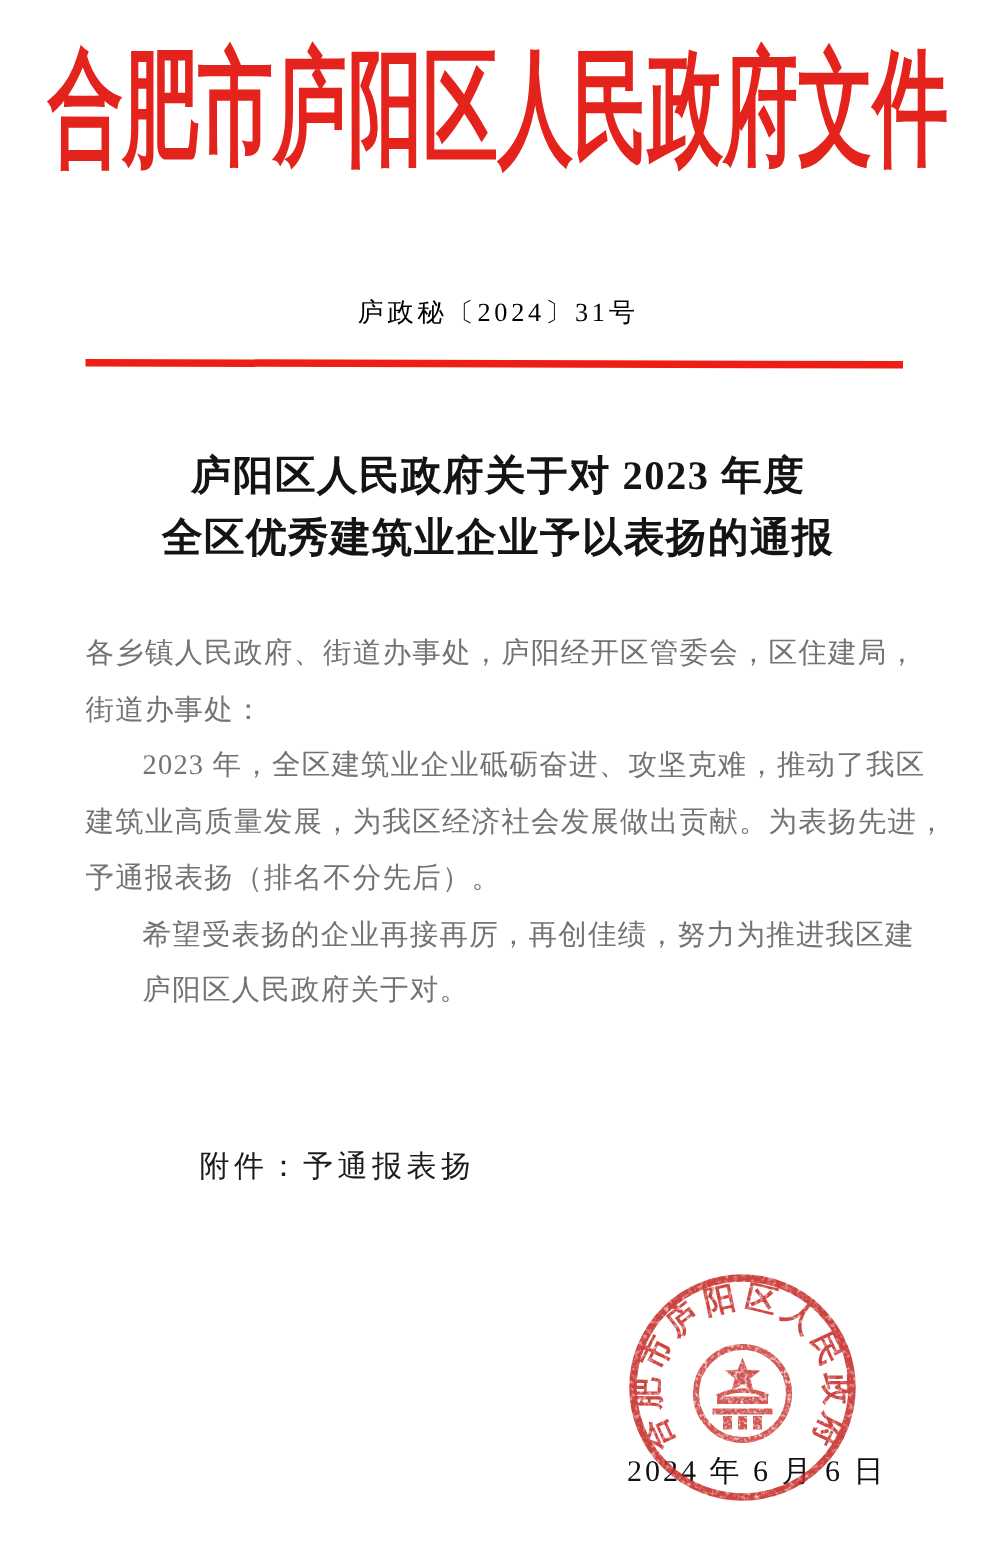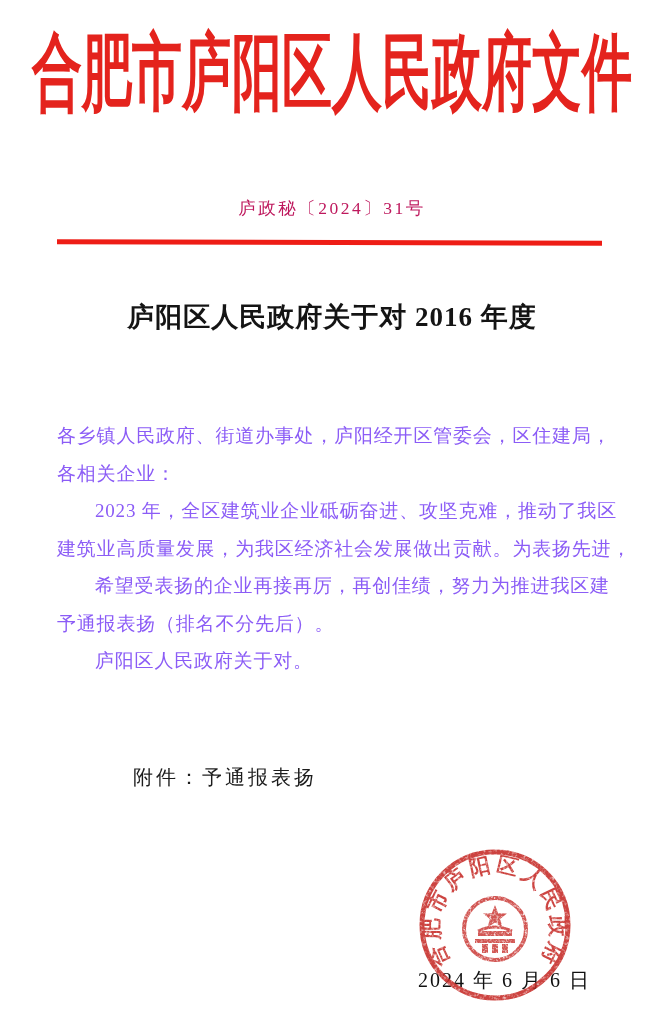--- a/index.html
+++ b/index.html
@@ -26,21 +26,21 @@
     white-space: nowrap;
     transform: scaleY(1.68);
     transform-origin: top center;
   }
   .doc-number {
     position: absolute;
     top: 196px; left: 0; right: 0;
     text-align: center;
     font-size: 17.5px;
     letter-spacing: 2.5px;
-    color: #be185d;
+    color: #000000;
   }
   .red-line {
     position: absolute;
     top: 240px; left: 57px;
     width: 545px; height: 4.5px;
     background: #ee1d16;
     transform: rotate(0.15deg);
   }
   .doc-title {
     position: absolute;
@@ -51,21 +51,21 @@
     line-height: 41px;
     letter-spacing: 1px;
     color: #141414;
   }
   .body-block {
     position: absolute;
     top: 417px; left: 57px;
     width: 556px;
     font-size: 19px;
     letter-spacing: 0.8px;
-    color: #8b5cf6;
+    color: #737373;
   }
   .body-line { height: 37.5px; line-height: 37.5px; white-space: nowrap; }
   .body-line.indent { text-indent: 2em; }
   .attachment {
     position: absolute;
     top: 764px; left: 133px;
     font-size: 20px;
     letter-spacing: 3px;
     color: #1c1c1c;
   }
@@ -88,30 +88,31 @@
 
 <div class="page">
 
   <div class="header-title">合肥市庐阳区人民政府文件</div>
 
   <div class="doc-number">庐政秘〔2024〕31号</div>
 
   <div class="red-line"></div>
 
   <div class="doc-title">
-    <div>庐阳区人民政府关于对 2016 年度</div>
+    <div>庐阳区人民政府关于对 2023 年度</div>
+    <div>全区优秀建筑业企业予以表扬的通报</div>
   </div>
 
   <div class="body-block">
     <div class="body-line">各乡镇人民政府、街道办事处，庐阳经开区管委会，区住建局，</div>
-    <div class="body-line">各相关企业：</div>
+    <div class="body-line">街道办事处：</div>
     <div class="body-line indent">2023 年，全区建筑业企业砥砺奋进、攻坚克难，推动了我区</div>
     <div class="body-line">建筑业高质量发展，为我区经济社会发展做出贡献。为表扬先进，</div>
+    <div class="body-line">予通报表扬（排名不分先后）。</div>
     <div class="body-line indent">希望受表扬的企业再接再厉，再创佳绩，努力为推进我区建</div>
-    <div class="body-line">予通报表扬（排名不分先后）。</div>
     <div class="body-line indent">庐阳区人民政府关于对。</div>
   </div>
 
   <div class="attachment">附件：予通报表扬</div>
 
   <div class="date-line">2024 年 6 月 6 日</div>
 
   <svg class="seal" viewBox="0 0 166 166">
     <defs>
       <filter id="mottle" x="-20%" y="-20%" width="140%" height="140%">

